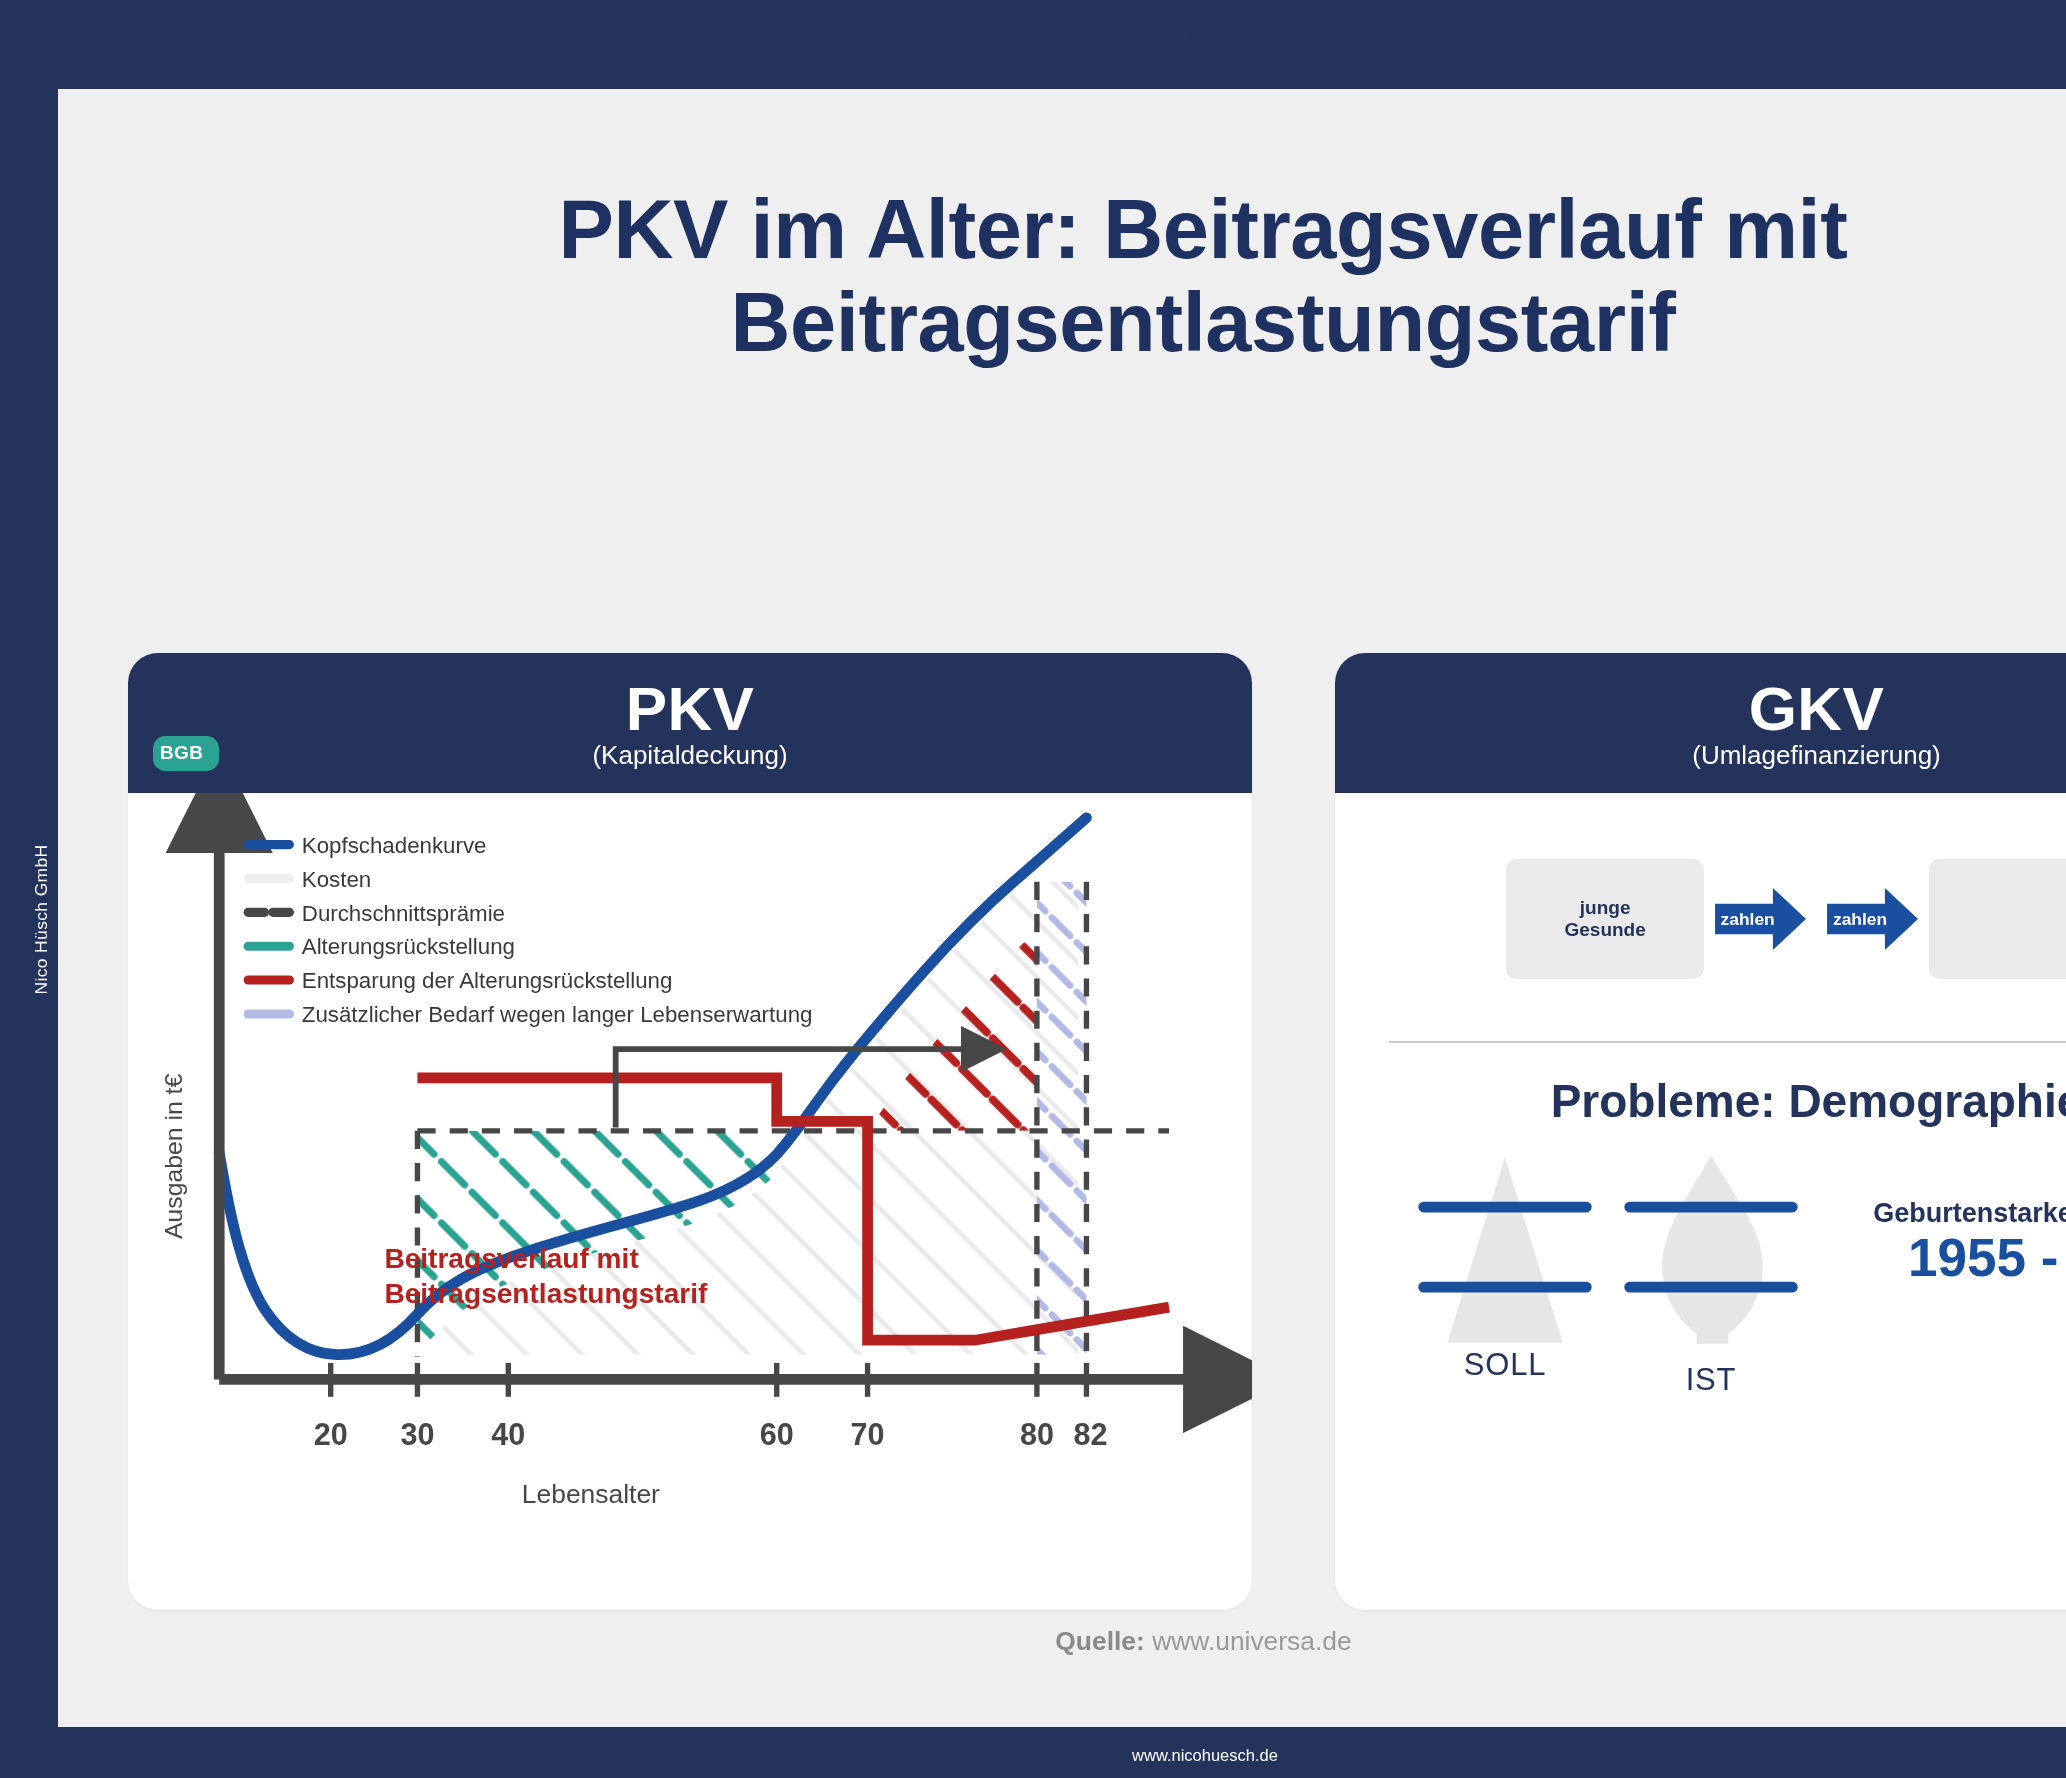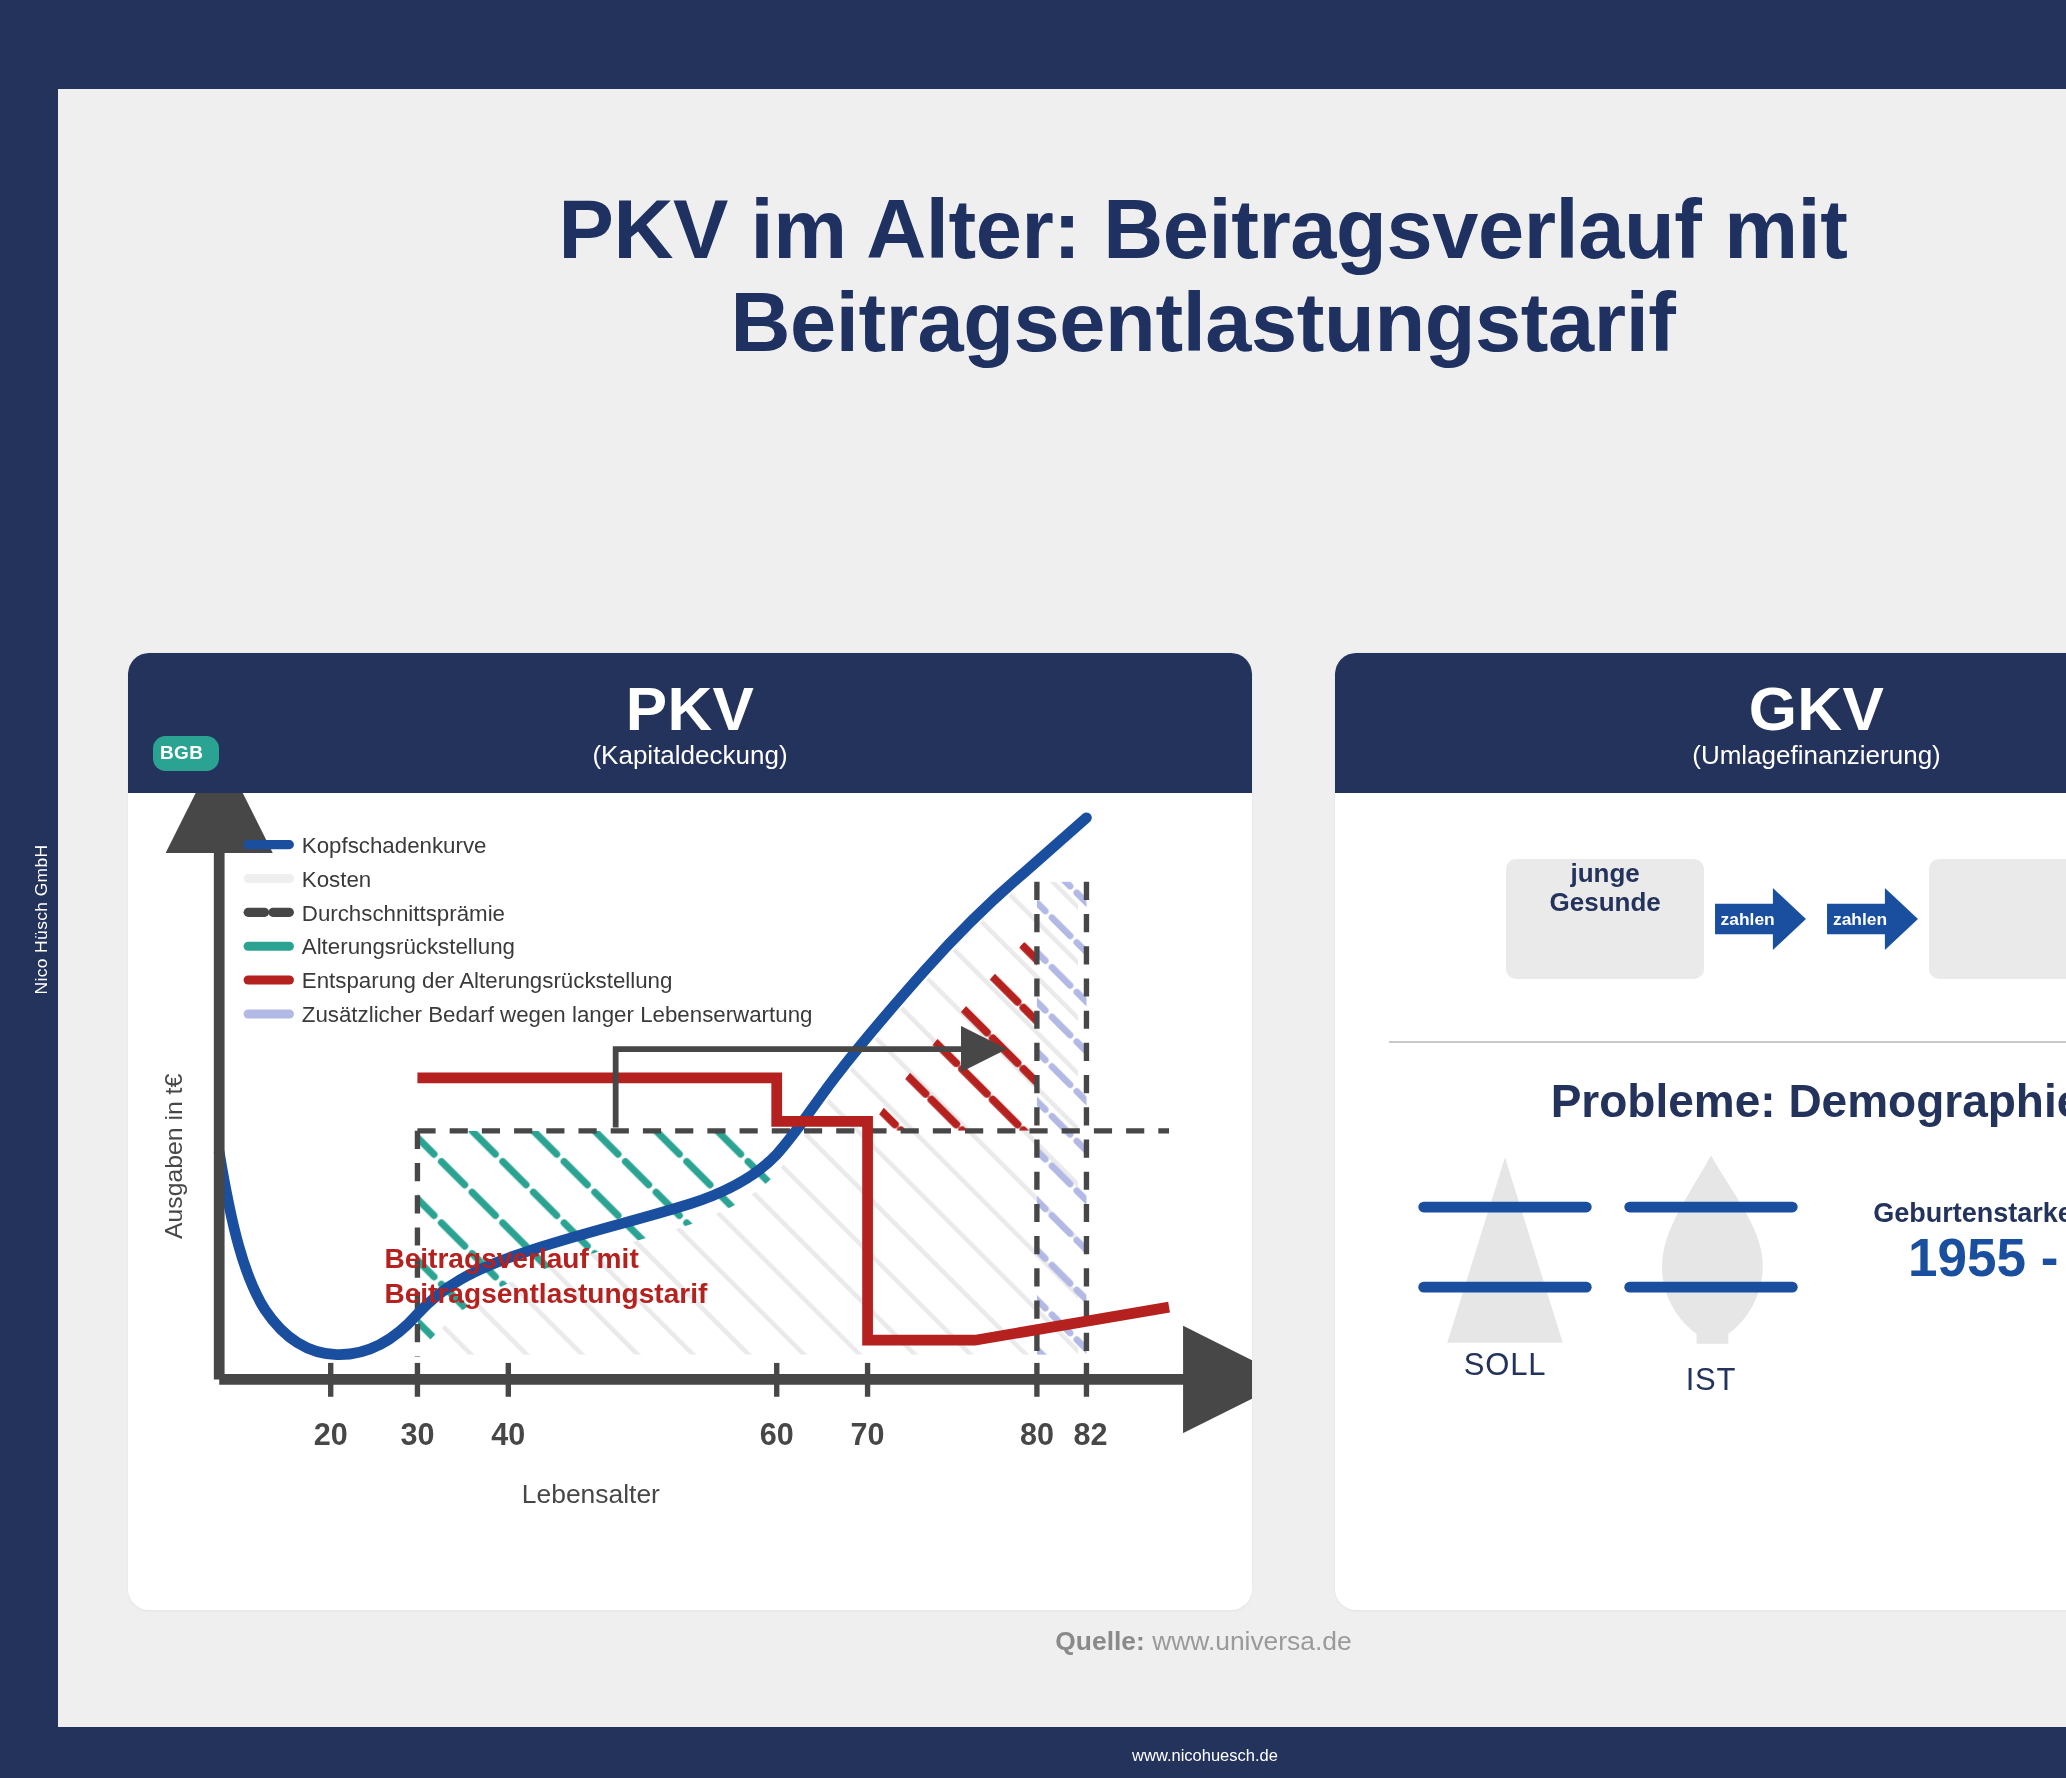--- a/index.html
+++ b/index.html
@@ -41,21 +41,21 @@
     position:absolute; left:50px; top:95px; width:2190px;
     text-align:center;
     color:#1E3160;
     font-size:83px; font-weight:bold; line-height:1.12;
     letter-spacing:-0.4px;
   }
 
   
   .card{
     position:absolute; background:#fff;
-    border-radius:21px;
+    border-radius:30px;
     overflow:hidden;
     box-shadow:0 0.8px 2.5px rgba(0,0,0,0.05);
   }
   #pkv-card{ left:70px; top:564px; width:1124px; height:957px; }
   #gkv-card{ left:1277px; top:564px; width:963px; height:957px; }
 
   .card-head{
     background:#24335C; color:#fff; width:100%;
     padding-top:25px; padding-bottom:21.5px;
     text-align:center;
@@ -80,23 +80,23 @@
 
   
   .flow{
     position:absolute; left:0; top:66px; width:100%;
     display:flex; align-items:center; justify-content:center;
     gap:0px;
   }
   .flow-box{
     background:#EAEAEA; border-radius:10px;
     width:198px; height:120px;
-    display:flex; justify-content:center;
+    display:flex; align-items:center; justify-content:center;
     text-align:center;
-    color:#24335C; font-size:26px; font-weight:bold; line-height:1.15;
+    color:#24335C; font-size:19px; font-weight:bold; line-height:1.15;
   }
   .flow-arrow{
     position:relative; width:91px; height:62px;
     display:flex; align-items:center; justify-content:center;
     margin:0 10.7px;
   }
   .flow-arrow .lbl{
     position:absolute; left:5.8px; top:50%; transform:translateY(-50%);
     color:#fff; font-size:17.4px; font-weight:bold; z-index:3;
   }

